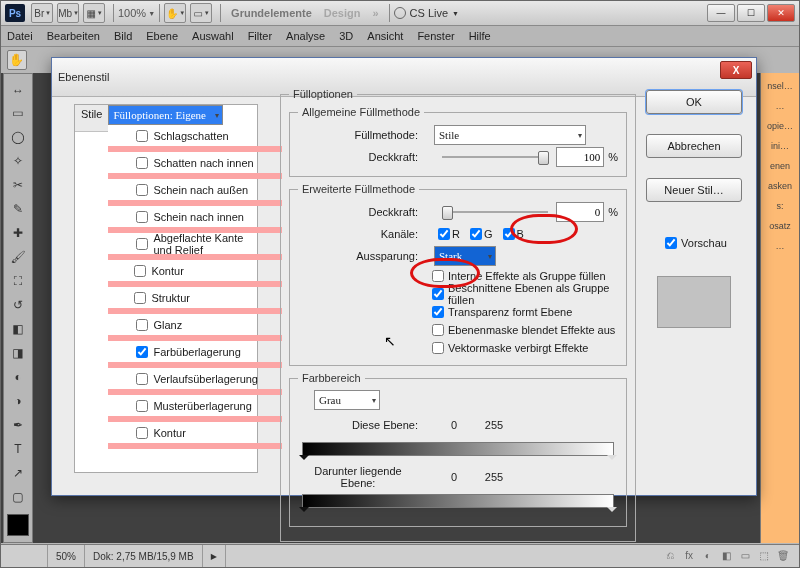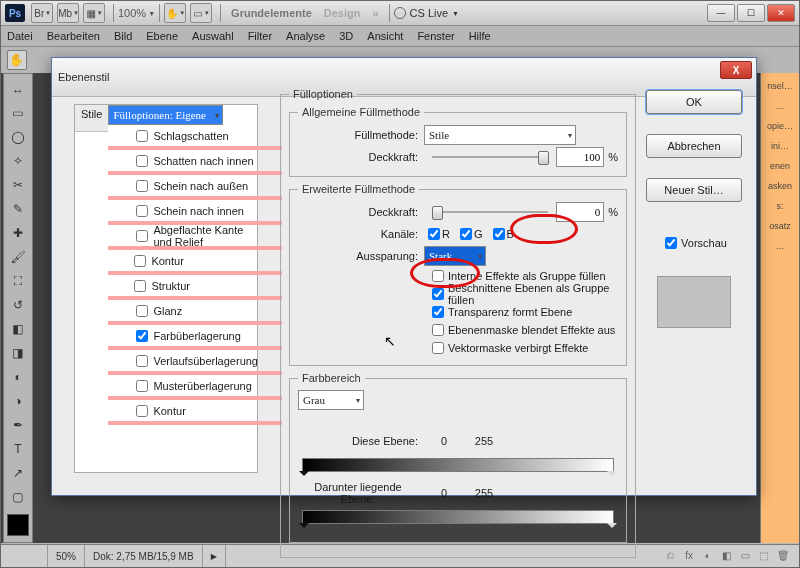--- a/index.html
+++ b/index.html
@@ -36,29 +36,29 @@
   .status .mini{margin-left:auto;padding-right:8px}
   .mini .mi{display:inline-block;width:16px;text-align:center;color:#666}
   
   .dialog{position:absolute;left:50px;top:56px;width:704px;height:437px;border:1px solid #5873a6;background:#ececec;box-shadow:0 4px 14px rgba(0,0,0,.45)}
   .dlg-tb{height:24px;background:linear-gradient(#f8f8f8,#dcdcdc);border-bottom:1px solid #b0b0b0;display:flex;align-items:center;padding:7px 6px;position:relative}
   .dlg-tb .title{color:#2b2b2b}
   .dlg-close{position:absolute;right:4px;top:3px;width:30px;height:16px;background:linear-gradient(#eb6357,#c3372a);border:1px solid #8a2a22;color:#fff;font:bold 10px Arial;display:flex;align-items:center;justify-content:center;border-radius:2px}
   .dlg-body{position:absolute;top:24px;bottom:0;left:0;right:0;display:flex}
   .styles-col{width:182px;margin:22px;border:1px solid #a9a9a9;background:#fff;display:flex;flex-direction:row}
   .styles-col .hdr{height:20px;background:#eaeaea;border-bottom:1px solid #c2c2c2;padding:3px 6px}
-  .st-item{height:21px;display:flex;align-items:center;padding:0 24px;border-bottom:4px solid #fca5a5}
+  .st-item{height:21px;display:flex;align-items:center;padding:0 24px;border-bottom:6px solid #fca5a5}
   .st-item.ind{padding-left:22px}
   .st-item.sel{background:#2f7ef2;color:#fff}
   .st-item input[type=checkbox]{margin-right:5px;width:12px;height:12px}
   .center-col{flex:1;position:relative;padding:6px 4px 6px 0}
   fieldset{border:1px solid #a9a9a9;margin:0 0 6px 0;padding:6px 8px 8px 8px}
   legend{padding:0 4px;color:#333}
   .row{display:flex;align-items:center;height:22px}
-  .row .lab{text-align:right;width:120px;padding-right:6px}
+  .row .lab{text-align:right;width:120px;padding-right:16px}
   .sel,.inp{border:1px solid #8a8a8a;background:#fff;height:18px;font:11px Tahoma}
   .sel{padding:0 16px 0 4px;position:relative;display:inline-flex;align-items:center}
   .sel::after{content:"▾";position:absolute;right:3px;font-size:8px;color:#444}
   .inp{width:40px;text-align:right;padding:0 3px}
   .slider{flex:1;position:relative;height:14px;margin:0 8px}
   .slider .track{position:absolute;top:6px;left:0;right:0;height:2px;background:#a8a8a8}
   .slider .thumb{position:absolute;top:1px;width:9px;height:12px;background:linear-gradient(#fafafa,#cdcdcd);border:1px solid #6e6e6e;border-radius:2px}
   .chk{display:flex;align-items:center;height:18px;margin-left:130px}
   .chk input{margin-right:4px;width:12px;height:12px}
   .chan{display:inline-flex;align-items:center;margin-right:6px}
@@ -304,24 +304,24 @@
                   <span>Ebenenmaske blendet Effekte aus</span>
                 </div>
                 <div class="chk">
                   <input type="checkbox" style="">
                   <span>Vektormaske verbirgt Effekte</span>
                 </div>
               </div>
           </fieldset>
           <fieldset>
             <legend>Farbbereich</legend>
-            <span class="sel" style="width:44px;margin-left:0">
+            <span class="sel" style="width:44px;margin-left:16px">
                 <span>Grau</span>
               </span>
-            <div class="row" style="margin-top:20px">
+            <div class="row" style="margin-top:4px">
               <span class="lab" style="width:120px">Diese Ebene:</span>
               <span style="width:40px;text-align:center">0</span>
               <span style="width:40px;text-align:center">255</span>
             </div>
             <div class="cb-track">
                 <div class="cb-tri l"></div>
                 <div class="cb-tri r"></div>
               </div>
             <div class="row">
               <span class="lab" style="width:120px;text-align:center">Darunter liegende Ebene:</span>

